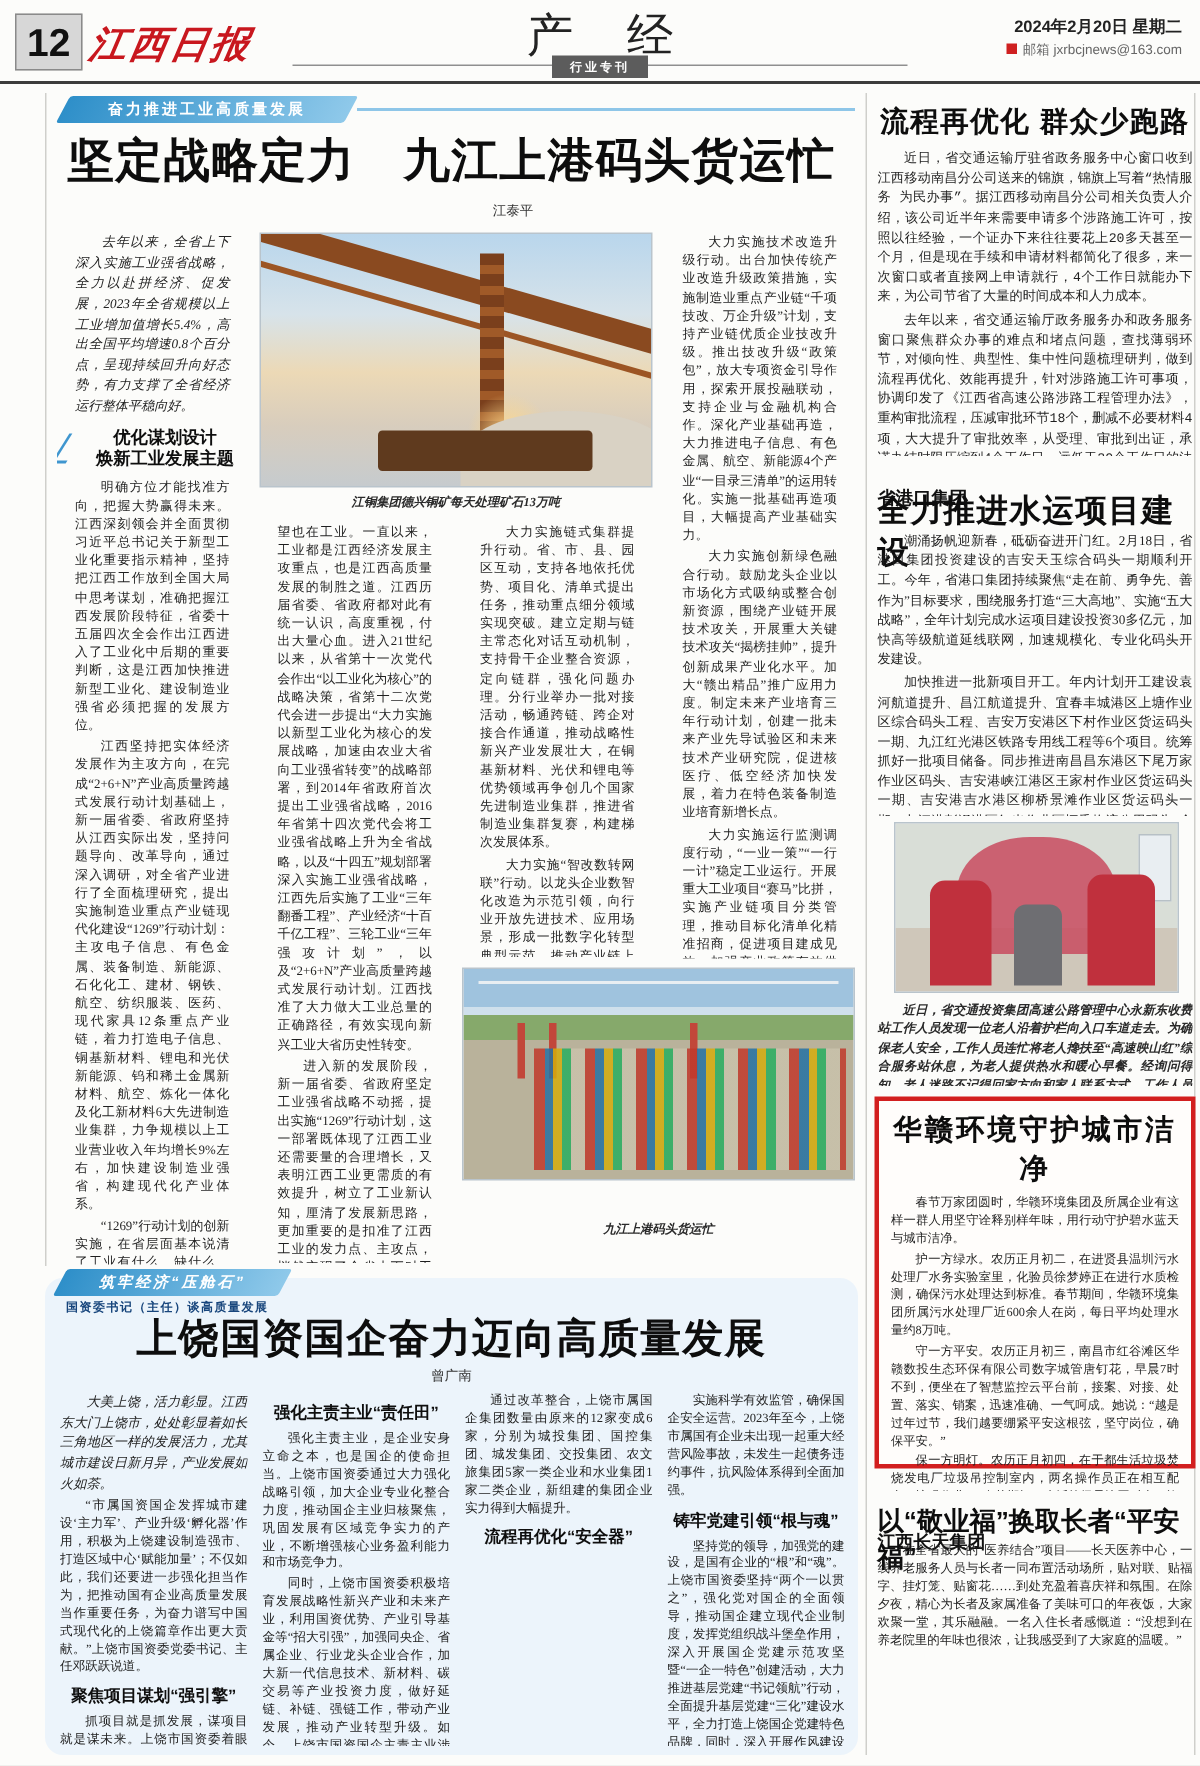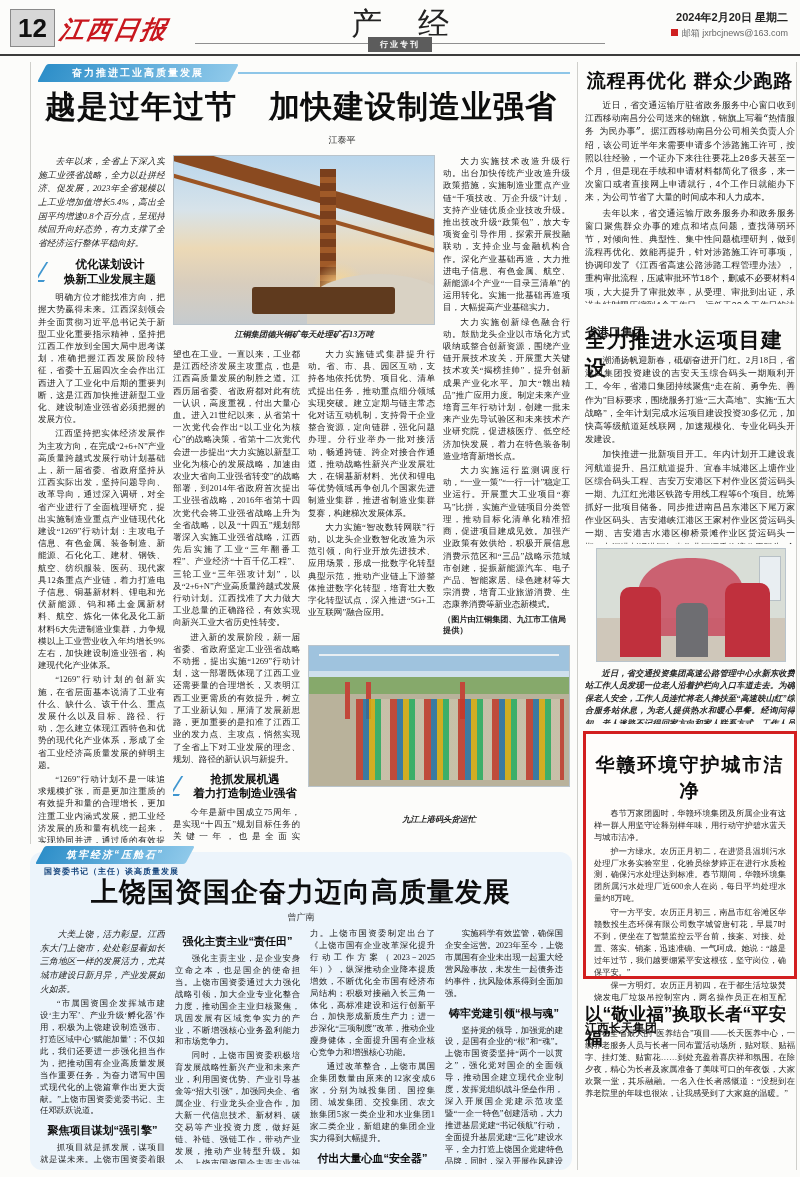--- a/index.html
+++ b/index.html
@@ -31,21 +31,21 @@
           border-radius:2px;display:flex;align-items:center;justify-content:center;}
   .ribbon>span{transform:skewX(28deg);color:#fff;font:bold 10px "Liberation Sans",sans-serif;
                letter-spacing:2px;white-space:nowrap;}
   .ribbon-line{height:2px;background:#8ec6e8;}
 
   
   .m-title{left:30px;top:86px;width:542px;text-align:center;
            font:900 31px "Liberation Sans","DejaVu Sans",sans-serif;letter-spacing:1px;color:#0d0d0d;}
   .m-byline{left:30px;top:134px;width:542px;text-align:center;font-size:9px;color:#333;margin-left:41px;}
   .mcol{font-size:8.6px;line-height:1.42;text-align:justify;overflow:hidden;color:#1f1f1f;}
-  .mcol p{margin:0 0 2px;text-indent:2em;}
+  .mcol p{margin:0 12px 2px;text-indent:2em;}
   .intro{font-style:italic;color:#222;font-size:8.8px;line-height:1.55;}
   .msub{display:flex;align-items:center;margin:7px 0 5px;}
   .msub .slash{width:10px;height:20px;border-left:2px solid #3f96cf;border-bottom:2px solid #3f96cf;
                transform:skewX(-32deg);margin:0 5px 0 2px;flex:none;}
   .msub .txt{flex:1;text-align:center;font:bold 11.5px "Liberation Sans",sans-serif;line-height:1.25;color:#0e0e0e;}
   .credit-line{text-align:left;font-weight:bold;font-size:8.2px;margin-top:3px;}
   .photo-cap{font:italic bold 8.2px "Liberation Serif",serif;color:#2a2a2a;}
 
   
   .photo{overflow:hidden;border:1px solid #b9c4cc;}
@@ -66,21 +66,21 @@
   .ph3 .vestL{position:absolute;left:12%;bottom:4%;width:22%;height:62%;background:#c0303d;border-radius:10px 10px 0 0;}
   .ph3 .vestR{position:absolute;right:8%;bottom:4%;width:24%;height:66%;background:#c0303d;border-radius:10px 10px 0 0;}
   .ph3 .elder{position:absolute;left:42%;bottom:4%;width:17%;height:48%;background:#6e6e72;border-radius:8px 8px 0 0;}
   .ph3 .win{position:absolute;right:2%;top:6%;width:12%;height:40%;background:#e9eef2;border:1px solid #b7c0c6;}
 
   
   .rbody{font-size:8.8px;line-height:1.5;text-align:justify;overflow:hidden;color:#1f1f1f;}
   .rbody p{margin:0 0 2px;text-indent:2em;}
   .r-h1{text-align:center;font:900 19px "Liberation Sans",sans-serif;letter-spacing:1px;color:#0d0d0d;}
   .r-kicker{font:bold 12px "Liberation Sans",sans-serif;color:#111;}
-  .redbox{border:3px solid #d21f1f;background:#fffdfb;padding:18px 8px;}
+  .redbox{border:3px solid #d21f1f;background:#fffdfb;padding:6px 8px;}
   .cap-just{font:italic bold 8.3px "Liberation Serif",serif;color:#2a2a2a;text-align:justify;line-height:1.5;}
 
   
   .bpanel{left:30px;top:852px;width:542px;height:318px;background:#ecf4fb;border-radius:12px;}
   .b-ribbon-sub{font:bold 8px "Liberation Sans",sans-serif;color:#17457c;letter-spacing:1px;}
   .b-title{left:30px;top:874px;width:542px;text-align:center;
            font:900 27px "Liberation Sans",sans-serif;letter-spacing:1px;color:#0d0d0d;}
   .b-byline{left:30px;top:911px;width:542px;text-align:center;font-size:9px;color:#333;}
   .bcol{font-size:8.4px;line-height:1.42;text-align:justify;overflow:hidden;color:#222;}
   .bcol p{margin:0 0 2px;text-indent:2em;}
@@ -101,21 +101,21 @@
   <div class="abs header-rule" data-interactable="false"></div>
 
   <div class="abs vr" style="left:30px;top:62px;height:782px;" data-interactable="false"></div>
   <div class="abs vr" style="left:577px;top:62px;height:1108px;" data-interactable="false"></div>
   <div class="abs vr" style="left:796px;top:62px;height:1108px;" data-interactable="false"></div>
 
   <div class="abs ribbon" style="left:42px;top:64px;width:192px;" data-interactable="false">
     <span data-interactable="false">奋力推进工业高质量发展</span>
   </div>
   <div class="abs ribbon-line" style="left:238px;top:72px;width:332px;" data-interactable="false"></div>
-  <div class="abs m-title" data-interactable="false">越是过年过节　加快建设制造业强省</div>
+  <div class="abs m-title" data-interactable="false">坚定战略定力　九江上港码头货运忙</div>
   <div class="abs m-byline" data-interactable="false">江泰平</div>
 
   <div class="abs mcol" style="left:38px;top:155px;width:127px;height:688px;" data-interactable="false">
     <p class="intro" style="text-indent:2em;" data-interactable="false">去年以来，全省上下深入实施工业强省战略，全力以赴拼经济、促发展，2023年全省规模以上工业增加值增长5.4%，高出全国平均增速0.8个百分点，呈现持续回升向好态势，有力支撑了全省经济运行整体平稳向好。</p>
     <div class="msub" data-interactable="false">
       <span class="slash" data-interactable="false"></span>
       <span class="txt" data-interactable="false"><span data-interactable="false">优化谋划设计</span><br><span data-interactable="false">焕新工业发展主题</span></span>
     </div>
     <p data-interactable="false">明确方位才能找准方向，把握大势赢得未来。江西深刻领会并全面贯彻习近平总书记关于新型工业化重要指示精神，坚持把江西工作放到全国大局中思考谋划，准确把握江西发展阶段特征，省委十五届四次全会作出江西进入了工业化中后期的重要判断，这是江西加快推进新型工业化、建设制造业强省必须把握的发展方位。</p>
     <p data-interactable="false">江西坚持把实体经济发展作为主攻方向，在完成“2+6+N”产业高质量跨越式发展行动计划基础上，新一届省委、省政府坚持从江西实际出发，坚持问题导向、改革导向，通过深入调研，对全省产业进行了全面梳理研究，提出实施制造业重点产业链现代化建设“1269”行动计划：主攻电子信息、有色金属、装备制造、新能源、石化化工、建材、钢铁、航空、纺织服装、医药、现代家具12条重点产业链，着力打造电子信息、铜基新材料、锂电和光伏新能源、钨和稀土金属新材料、航空、炼化一体化及化工新材料6大先进制造业集群，力争规模以上工业营业收入年均增长9%左右，加快建设制造业强省，构建现代化产业体系。</p>
@@ -179,23 +179,22 @@
     <p data-interactable="false">抓项目就是抓发展，谋项目就是谋未来。上饶市国资委着眼发展大局，引导全市国有企业聚焦全省制造业重点产业链现代化建设“1269”行动计划，紧扣全市“2+4+N”产业体系，谋划项目储备，驱动项目建设，带动产业发展，同时，积极引导企业树立项目全周期管理理念，精准把控项目决策、前期、建设、决算、运营等环节，全周期管控项目总成本，着力提升项目运营质效。2023年，市属国有企业在建项目51个，累计完成投资额约30亿元。</p>
 
   </div>
   <div class="abs bcol" style="left:175px;top:928px;width:125px;height:236px;" data-interactable="false">
     <div class="bsub" data-interactable="false">强化主责主业“责任田”</div>
     <p data-interactable="false">强化主责主业，是企业安身立命之本，也是国企的使命担当。上饶市国资委通过大力强化战略引领，加大企业专业化整合力度，推动国企主业归核聚焦，巩固发展有区域竞争实力的产业，不断增强核心业务盈利能力和市场竞争力。</p>
     <p data-interactable="false">同时，上饶市国资委积极培育发展战略性新兴产业和未来产业，利用国资优势、产业引导基金等“招大引强”，加强同央企、省属企业、行业龙头企业合作，加大新一代信息技术、新材料、碳交易等产业投资力度，做好延链、补链、强链工作，带动产业发展，推动产业转型升级。如今，上饶市国资国企主责主业涉及城市建设、产业金融、能源环保、智慧交通、酒店餐饮等领域。</p>
 
   </div>
   <div class="abs bcol" style="left:310px;top:928px;width:125px;height:236px;" data-interactable="false">
-    <p style="text-indent:0;" data-interactable="false">力。上饶市国资委制定出台了《上饶市国有企业改革深化提升行动工作方案（2023－2025年）》，纵深推动企业降本提质增效，不断优化全市国有经济布局结构；积极对接融入长三角一体化，高标准建设和运行创新平台，加快形成新质生产力；进一步深化“三项制度”改革，推动企业瘦身健体，全面提升国有企业核心竞争力和增强核心功能。</p>
     <p data-interactable="false">通过改革整合，上饶市属国企集团数量由原来的12家变成6家，分别为城投集团、国控集团、城发集团、交投集团、农文旅集团5家一类企业和水业集团1家二类企业，新组建的集团企业实力得到大幅提升。</p>
-    <div class="bsub" data-interactable="false">付出大量心血“安全器”</div>
+    <div class="bsub" data-interactable="false">流程再优化“安全器”</div>
 
   </div>
   <div class="abs bcol" style="left:445px;top:928px;width:118px;height:236px;" data-interactable="false">
     <p data-interactable="false">实施科学有效监管，确保国企安全运营。2023年至今，上饶市属国有企业未出现一起重大经营风险事故，未发生一起债务违约事件，抗风险体系得到全面加强。</p>
     <div class="bsub" data-interactable="false">铸牢党建引领“根与魂”</div>
     <p data-interactable="false">坚持党的领导，加强党的建设，是国有企业的“根”和“魂”。上饶市国资委坚持“两个一以贯之”，强化党对国企的全面领导，推动国企建立现代企业制度，发挥党组织战斗堡垒作用，深入开展国企党建示范攻坚暨“一企一特色”创建活动，大力推进基层党建“书记领航”行动，全面提升基层党建“三化”建设水平，全力打造上饶国企党建特色品牌，同时，深入开展作风建设整治提升专项行动，纵深推进全面从严治党。</p>
 
   </div>
 
   <div class="abs r-h1" style="left:585px;top:68px;width:210px;" data-interactable="false">流程再优化 群众少跑路</div>

